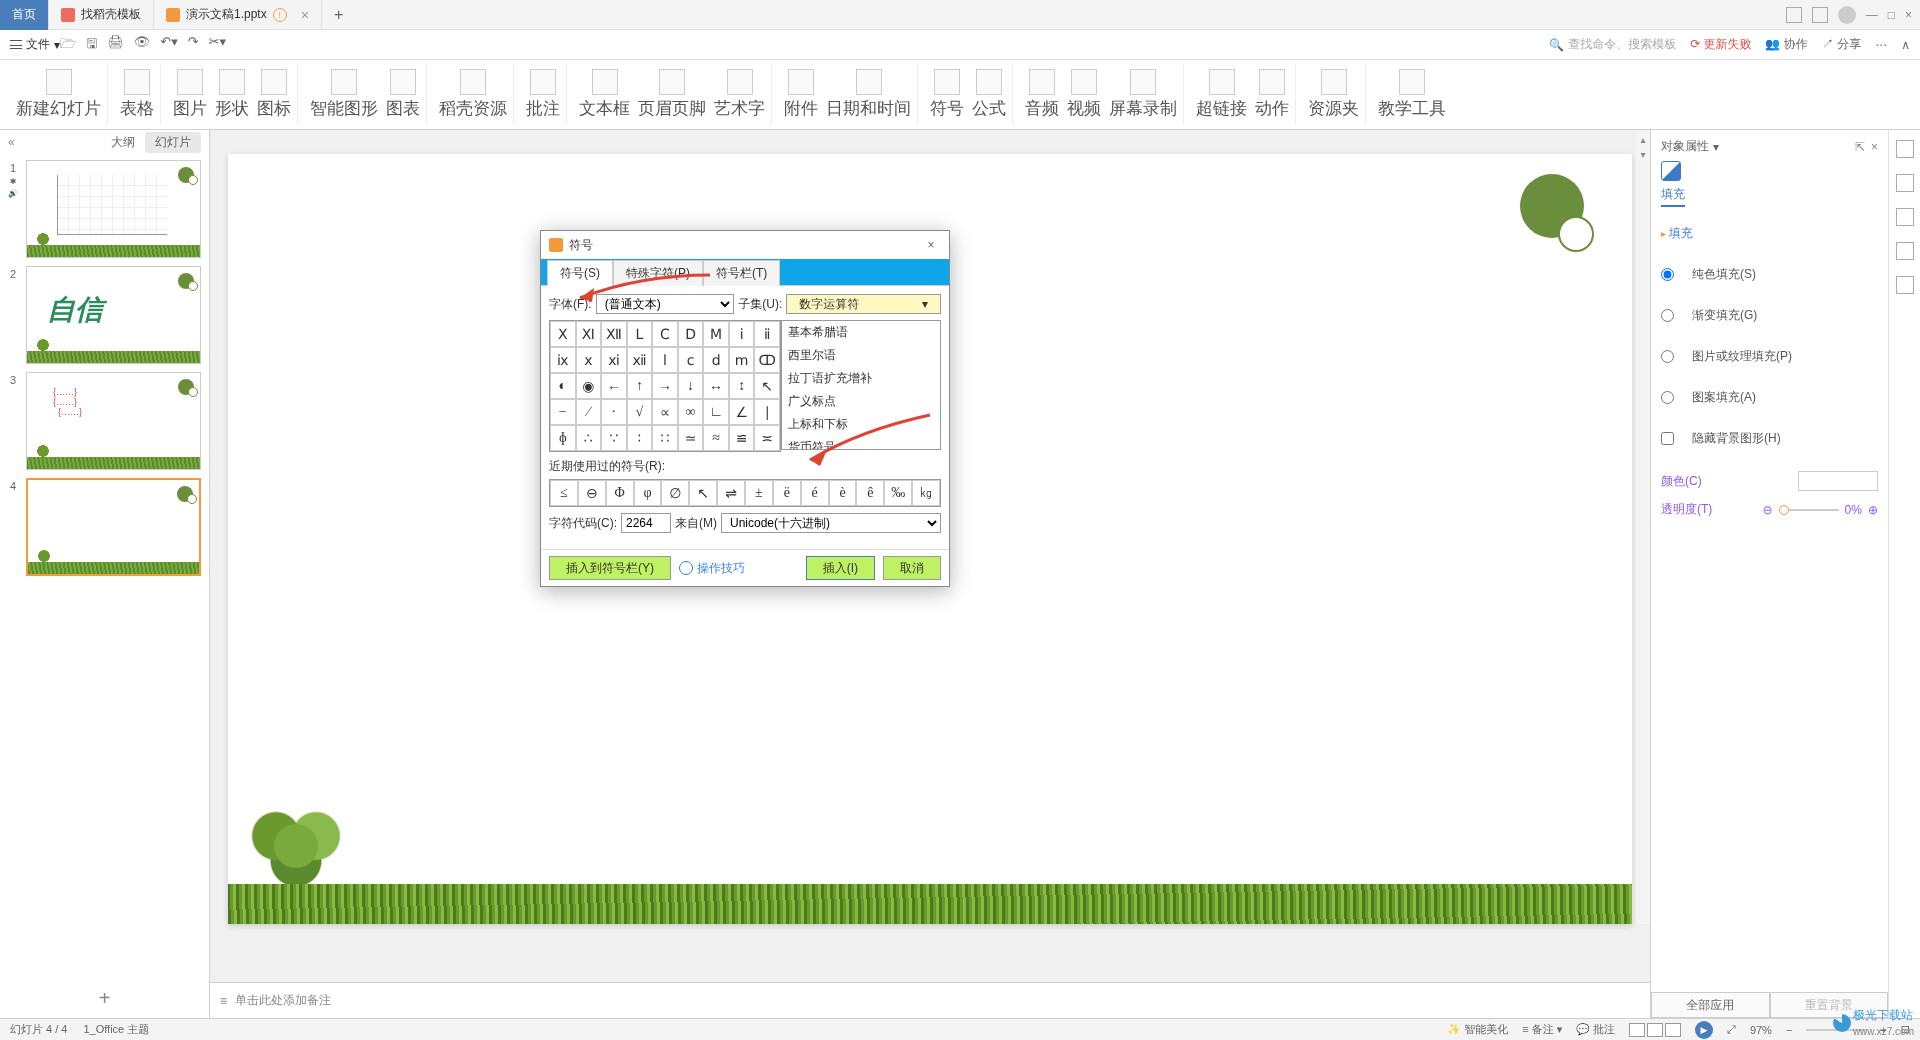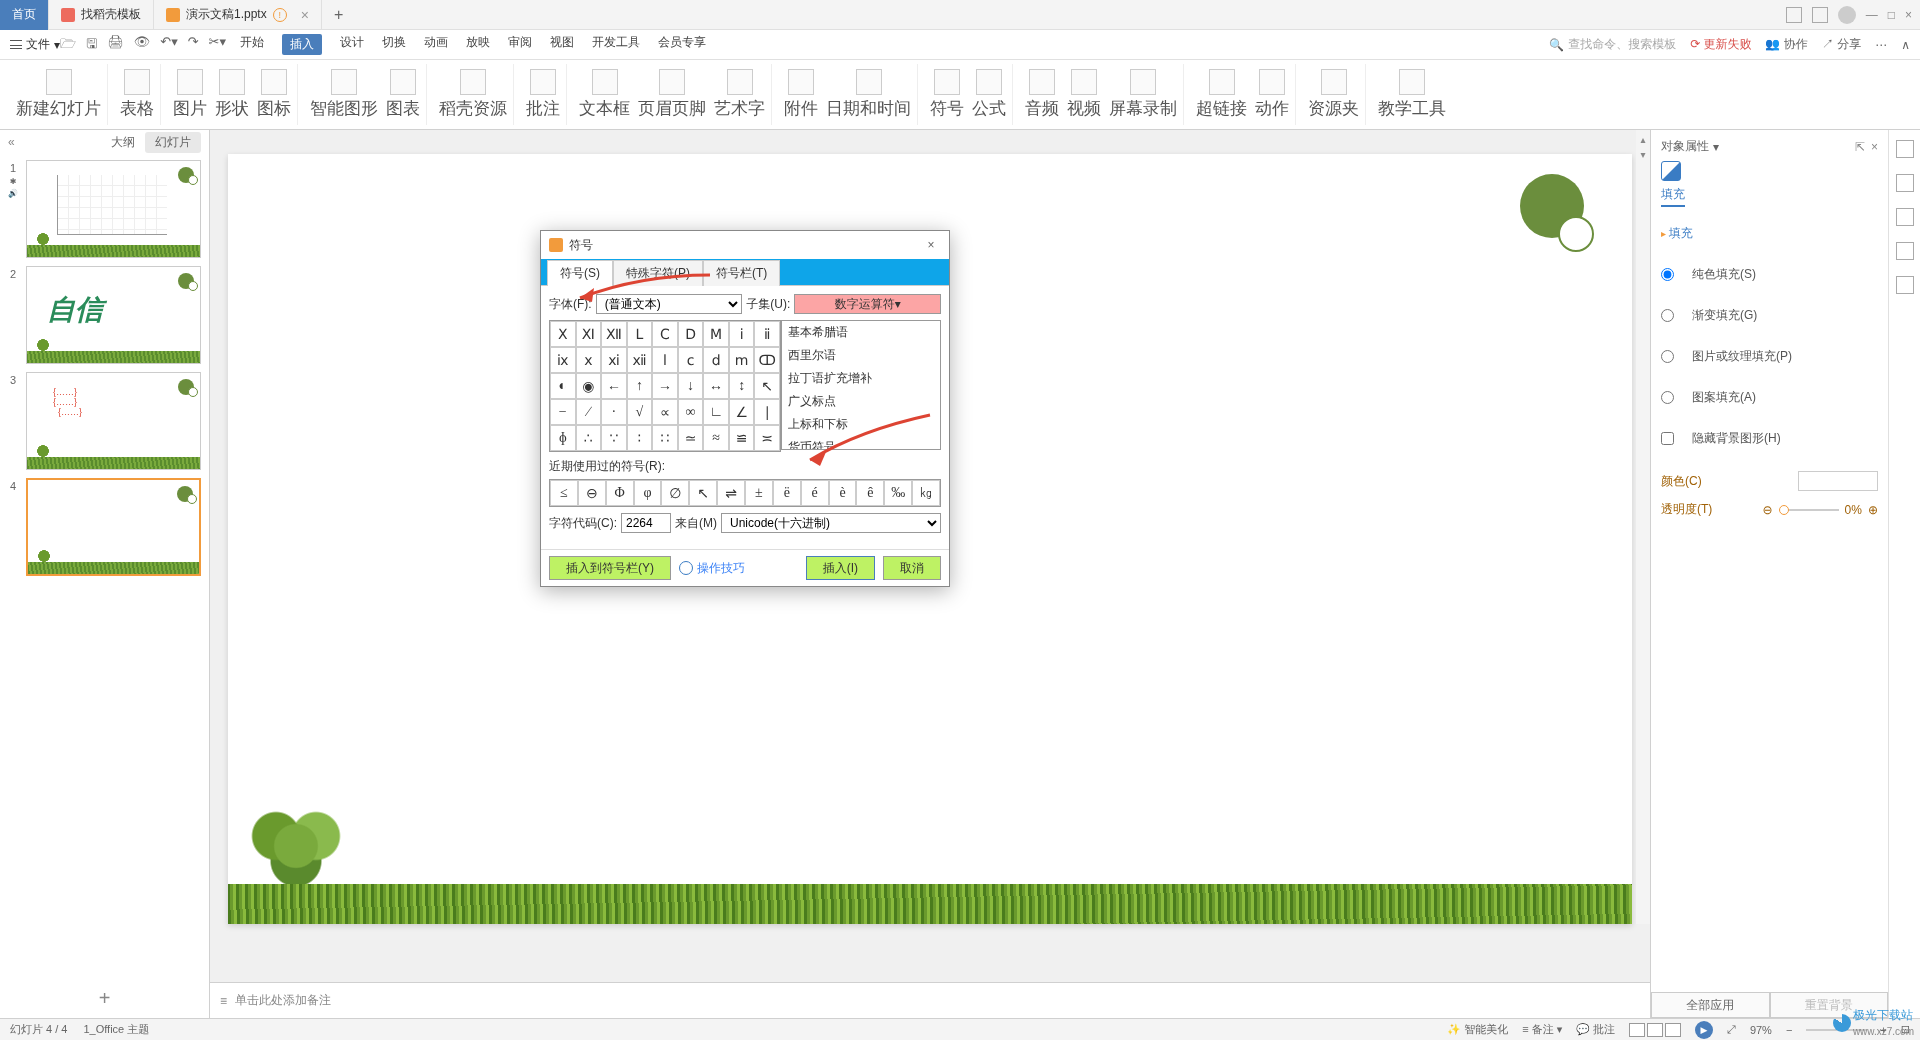--- a/index.html
+++ b/index.html
@@ -70,21 +70,21 @@
 .rightpane{width:270px;border-left:1px solid #d0d0d0;background:#fff;display:flex}
 .rp-body{flex:1;padding:8px 10px}
 .rp-title{display:flex;align-items:center;gap:4px;color:#666;margin-bottom:6px}
 .rp-fill{color:#3a7cc4;border-bottom:2px solid #3a7cc4;display:inline-block;padding-bottom:2px;margin-bottom:10px}
 .rp-fill-icon{width:20px;height:20px;display:inline-block;background:linear-gradient(135deg,#fff 48%,#3a7cc4 52%);border:1px solid #3a7cc4;border-radius:3px;margin-bottom:2px}
 .rp-section{margin-top:8px}
 .rp-section-hdr{color:#3a7cc4;margin-bottom:6px}
 .rp-section-hdr:before{content:"▸ ";color:#f29b3c;font-size:10px}
 .rp-radio{display:flex;align-items:center;gap:18px;margin:24px 0;color:#555}
 .rp-radio input{margin:0}
-.rp-row{display:flex;align-items:center;justify-content:space-between;margin:10px 0;color:#a16207}
+.rp-row{display:flex;align-items:center;justify-content:space-between;margin:10px 0;color:#8b5cf6}
 .rp-select{width:80px;height:20px;border:1px solid #ccc;background:#fff}
 .rp-slider{display:flex;align-items:center;gap:6px}
 .rp-slider-track{width:60px;height:2px;background:#ccc;position:relative}
 .rp-slider-origin{position:absolute;left:0;top:-4px;width:10px;height:10px;border:1px solid #f29b3c;border-radius:50%;background:#fff}
 .rp-bottom{display:flex;gap:0;margin-top:auto}
 .rp-btn{flex:1;height:26px;border:1px solid #ccc;background:#fafafa;display:flex;align-items:center;justify-content:center;color:#666}
 .rp-btn.disabled{color:#bbb}
 .rp-strip{width:32px;border-left:1px solid #e0e0e0;display:flex;flex-direction:column;align-items:center;gap:16px;padding-top:10px;color:#888}
 .rp-strip span{width:18px;height:18px;border:1px solid #aaa}
 .statusbar{position:absolute;bottom:0;left:0;right:0;height:22px;background:#f4f4f4;border-top:1px solid #d0d0d0;display:flex;align-items:center;padding:0 10px;font-size:11px;color:#666;gap:16px}
@@ -97,21 +97,21 @@
 .dlg-title{height:28px;background:#fff;display:flex;align-items:center;padding:0 8px;gap:6px}
 .dlg-title-icon{width:14px;height:14px;background:#f29b3c;border-radius:2px}
 .dlg-close{margin-left:auto;width:20px;height:20px;display:flex;align-items:center;justify-content:center;color:#666}
 .dlg-tabs{display:flex;background:#0ea5e9;padding:0 6px}
 .dlg-tab{padding:4px 12px;border:1px solid #ccc;border-bottom:none;background:#f4f4f4;position:relative;top:1px}
 .dlg-tab.active{background:#fff;z-index:1}
 .dlg-body{border-top:1px solid #ccc;padding:8px}
 .dlg-row{display:flex;align-items:center;gap:4px;margin-bottom:6px}
 .dlg-row label{white-space:nowrap}
 .dlg-select{flex:1;height:20px;border:1px solid #999;padding:0 4px;background:#fff;font-size:12px}
-.dlg-combo{flex:1;height:20px;border:1px solid #999;background:#fca5a5;padding:0 4px;display:flex;align-items:center;justify-content:center}
+.dlg-combo{flex:1;height:20px;border:1px solid #999;background:#fef9c3;padding:0 12px;display:flex;align-items:center;justify-content:space-between}
 .sym-grid{display:grid;grid-template-columns:repeat(9,1fr);gap:0;border:1px solid #999;margin-bottom:6px}
 .sym-cell{height:26px;border:1px solid #ccc;display:flex;align-items:center;justify-content:center;font-size:14px;font-family:serif}
 .sym-list{border:1px solid #999;background:#fff;max-height:130px;overflow:auto}
 .sym-item{padding:3px 6px;font-size:12px}
 .dlg-recent-lbl{margin:4px 0}
 .sym-row{display:flex;gap:0;border:1px solid #999;margin-bottom:6px}
 .sym-row .sym-cell{flex:1}
 .dlg-code-row{display:flex;align-items:center;gap:4px;justify-content:flex-end;margin-bottom:8px}
 .dlg-input{width:50px;height:20px;border:1px solid #999;padding:0 4px;font-size:12px}
 .dlg-footer{display:flex;align-items:center;gap:8px;padding:6px 8px;border-top:1px solid #ddd}
@@ -163,32 +163,20 @@
       <span>▾</span>
     </div>
   <div class="qat">
     <span>🗁</span>
     <span>🖫</span>
     <span>🖨</span>
     <span>👁</span>
     <span>↶▾</span>
     <span>↷</span>
     <span>✂▾</span>
-  </div>
-  <div class="menu-tabs">
-    <span class="menu-tab">开始</span>
-    <span class="menu-tab active">插入</span>
-    <span class="menu-tab">设计</span>
-    <span class="menu-tab">切换</span>
-    <span class="menu-tab">动画</span>
-    <span class="menu-tab">放映</span>
-    <span class="menu-tab">审阅</span>
-    <span class="menu-tab">视图</span>
-    <span class="menu-tab">开发工具</span>
-    <span class="menu-tab">会员专享</span>
   </div>
   <div class="menu-right">
     <div class="search">
         <span>🔍</span>
         <span style="color:#aaa">查找命令、搜索模板</span>
       </div>
     <span class="refresh-fail">⟳ <span>更新失败</span></span>
     <span>👥 <span>协作</span></span>
     <span>↗ <span>分享</span></span>
     <span>⋯</span>

